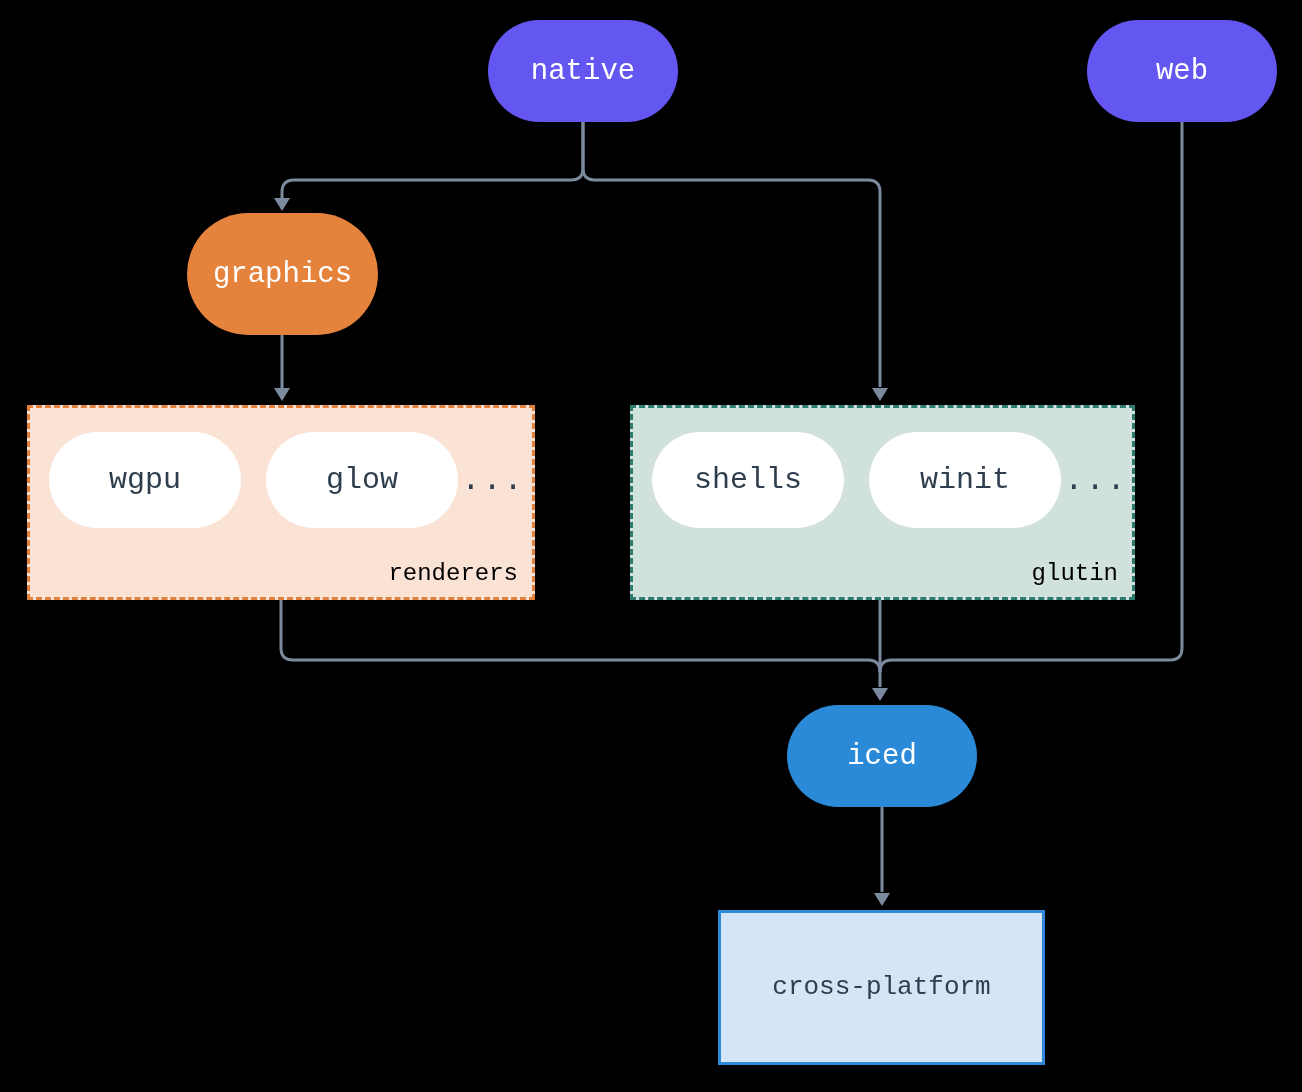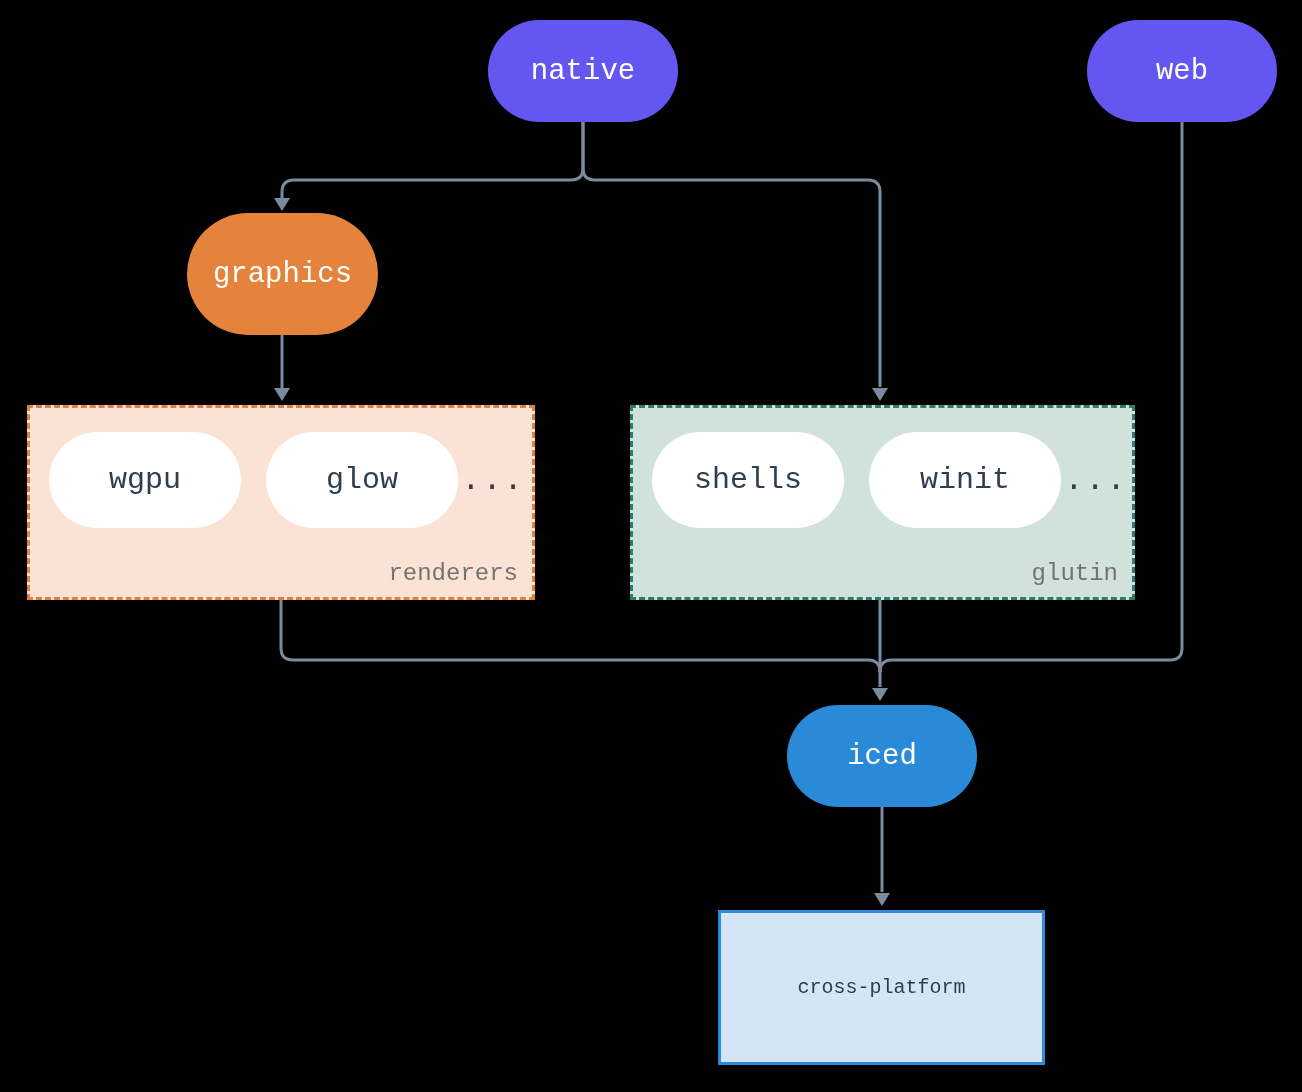--- a/index.html
+++ b/index.html
@@ -42,29 +42,29 @@
   }
   .group .item.i0{left:19px;}
   .group .item.i1{left:236px;}
   .group .more{
     position:absolute;top:24px;height:96px;left:433px;width:60px;
     display:flex;align-items:center;justify-content:center;
     color:#2f3e4e;font-size:32px;letter-spacing:2px;
   }
   .group .tag{
     position:absolute;right:14px;bottom:10px;
-    color:#737373;font-size:24px;
+    color:#000000;font-size:24px;
   }
   .appbox{
     position:absolute;z-index:1;
     left:718px;top:910px;width:327px;height:155px;
     box-sizing:border-box;
     background:#d3e5f7;border:3px solid #3089d8;
     display:flex;flex-direction:column;align-items:center;justify-content:center;
-    color:#2f3e4e;font-size:20px;line-height:47px;
+    color:#2f3e4e;font-size:26px;line-height:47px;
   }
 </style>
 </head>
 <body>
 
 <div class="stage">
 
   <svg class="wires" width="1302" height="1092" viewBox="0 0 1302 1092">
     <g stroke="#7b8b9d" stroke-width="3" fill="none" stroke-linejoin="round">
       <path d="M 583 122 L 583 168 Q 583 180 571 180 L 294 180 Q 282 180 282 192 L 282 198"></path>

